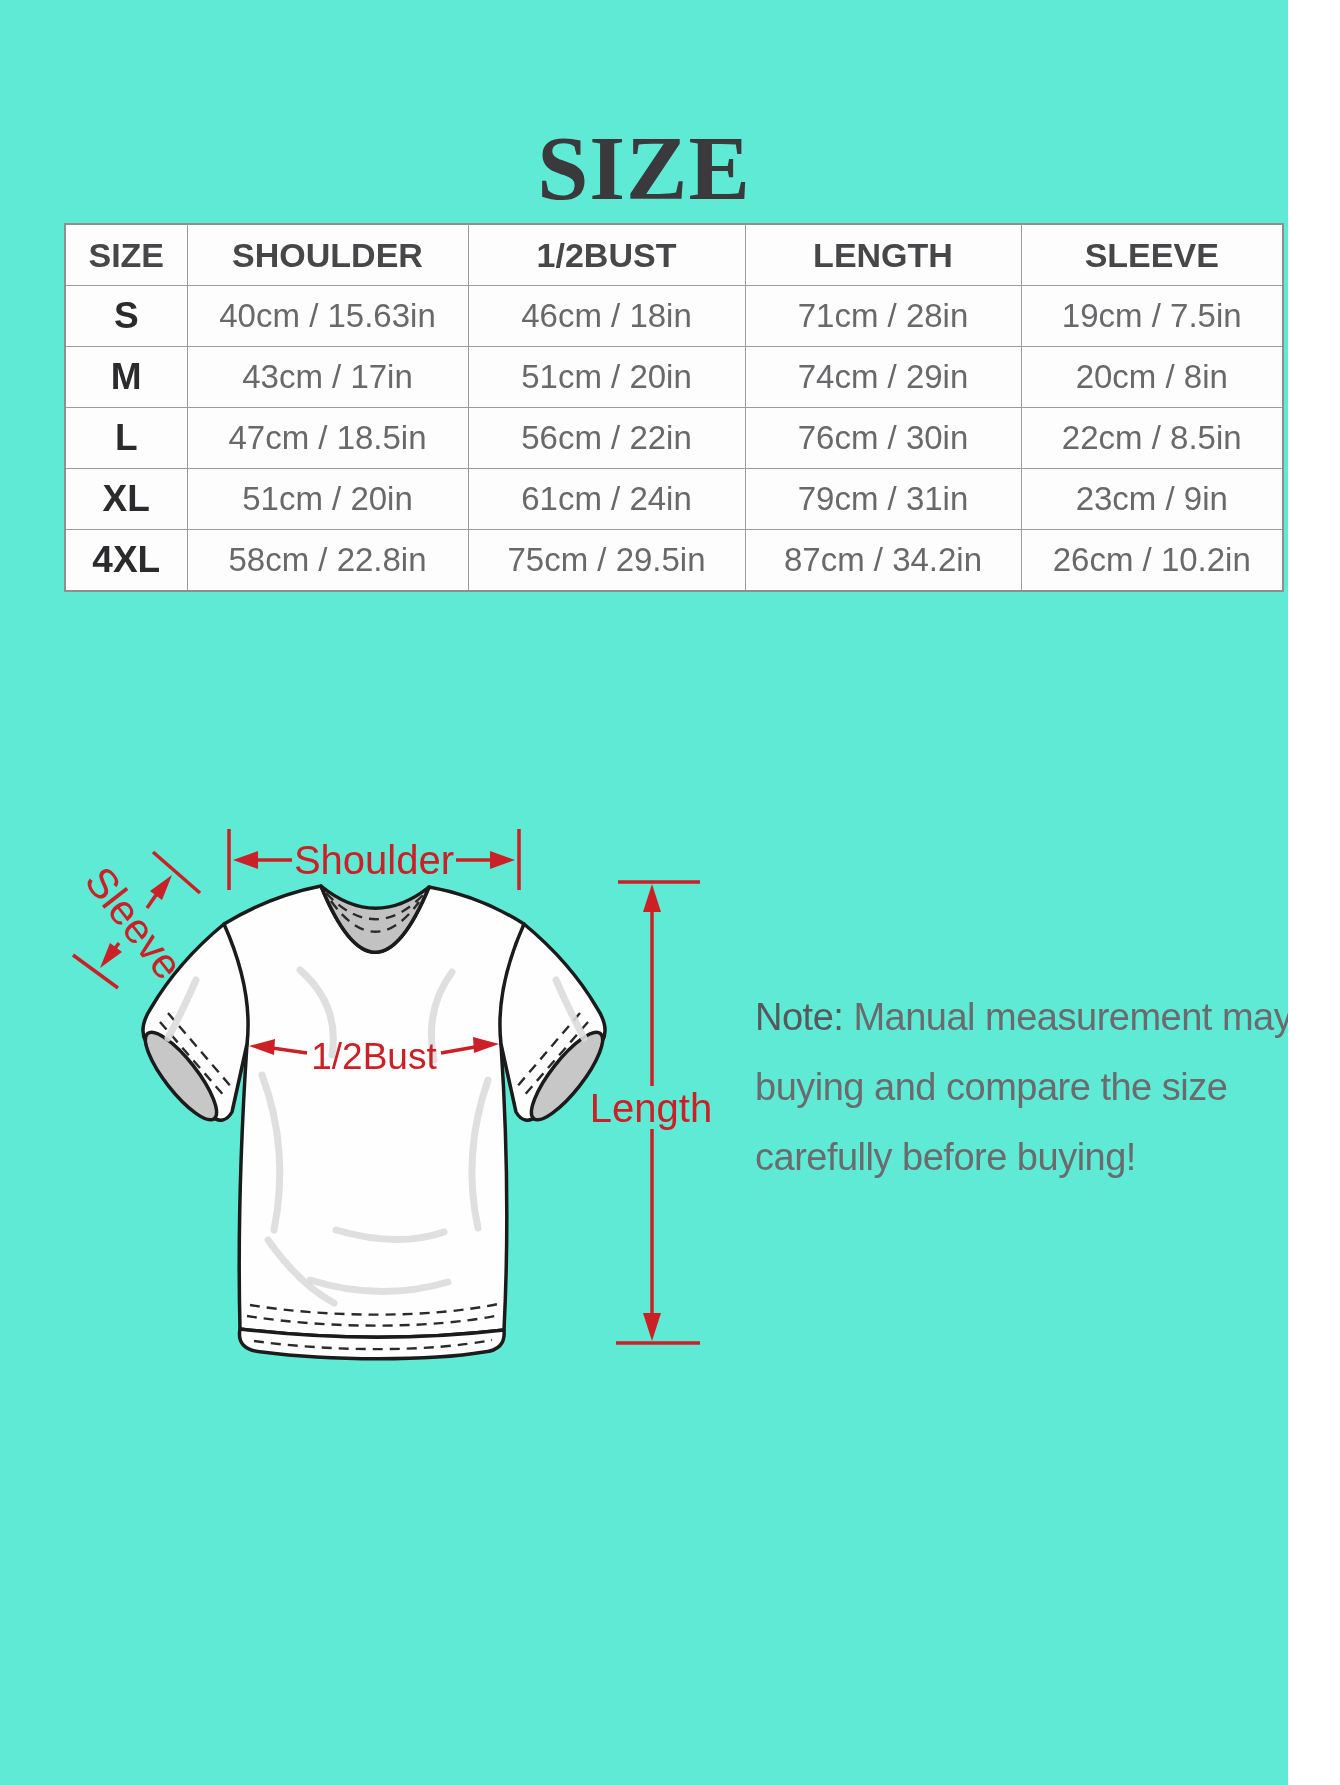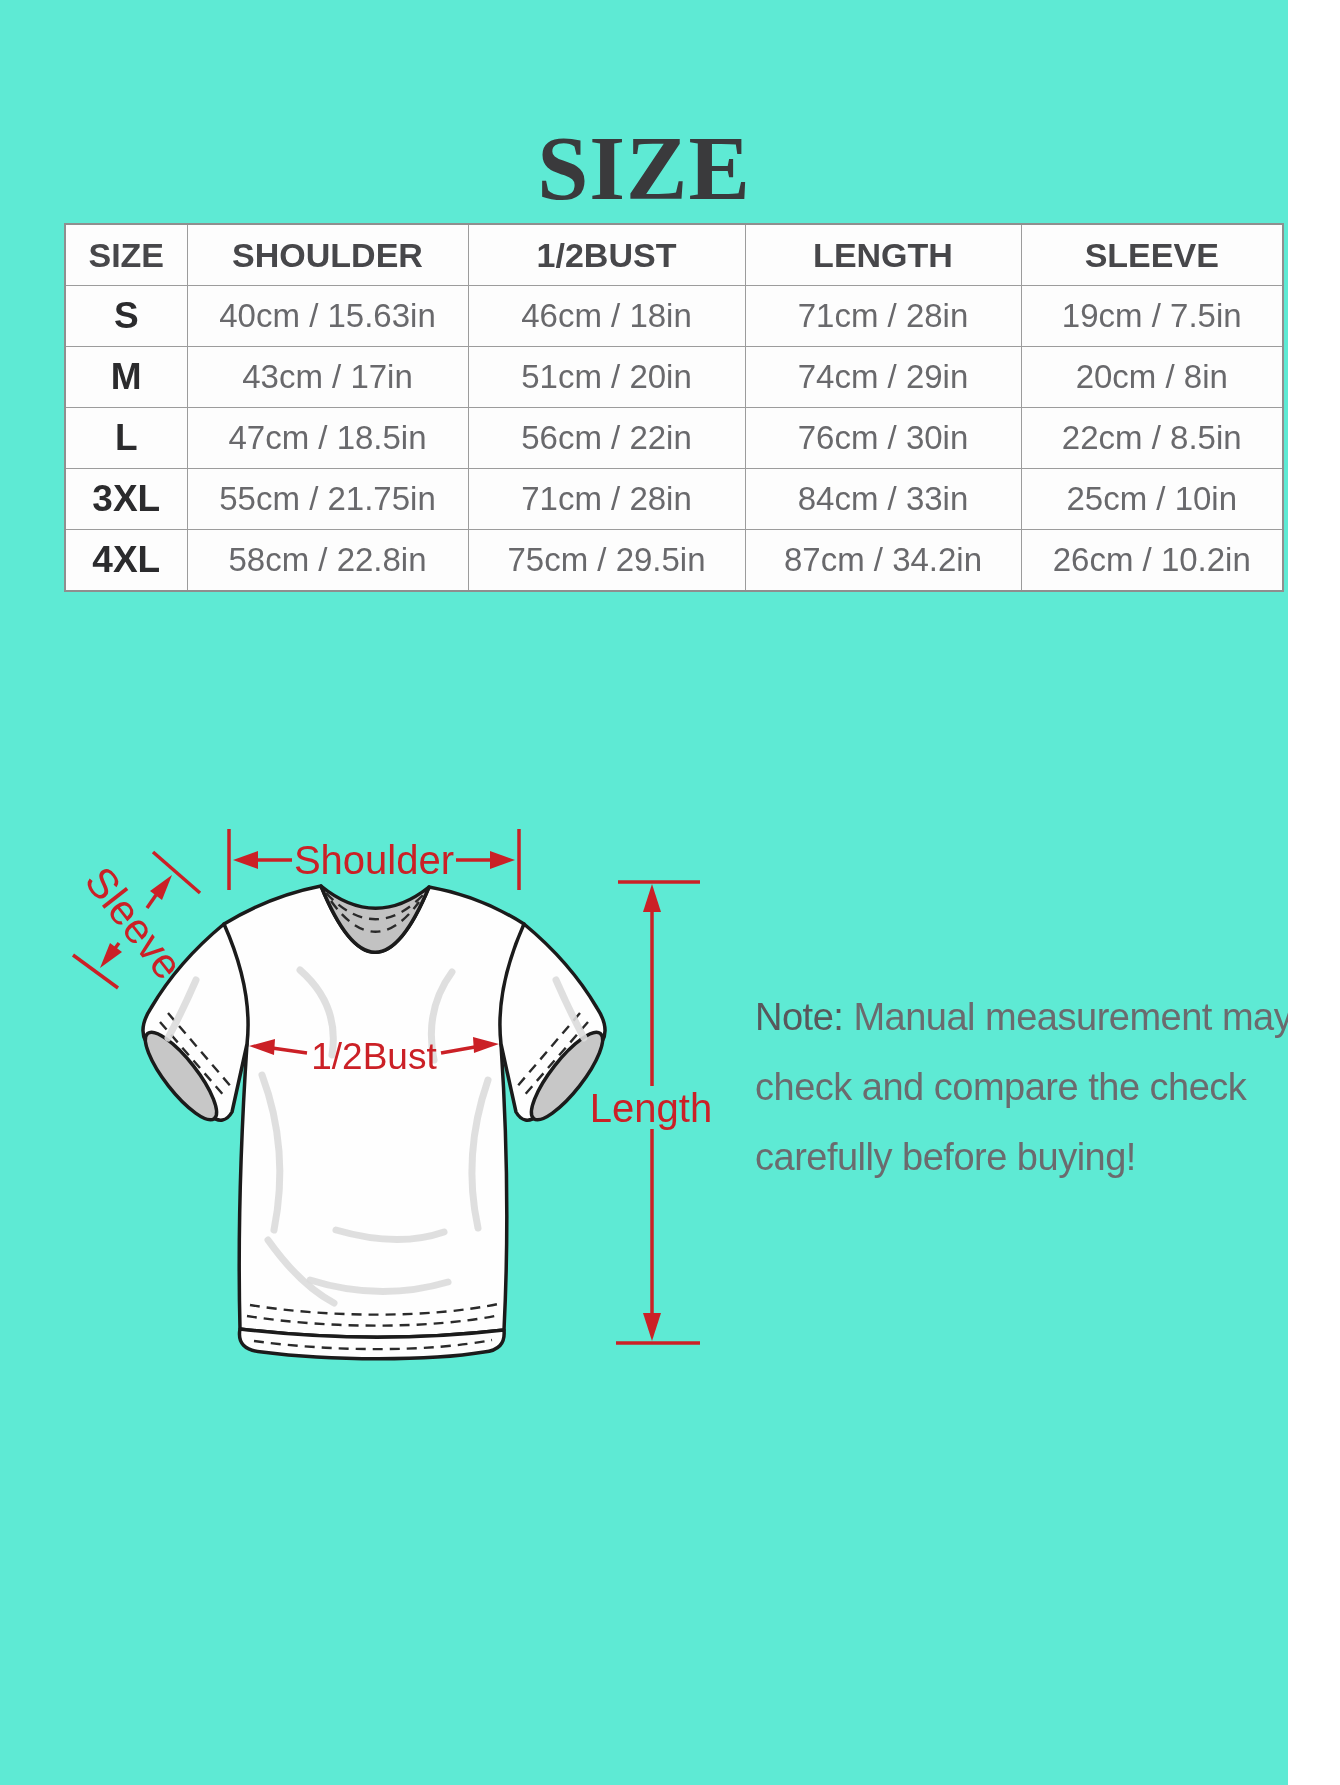--- a/index.html
+++ b/index.html
@@ -75,25 +75,25 @@
       <td class="val">20cm / 8in</td>
     </tr>
     <tr>
       <td class="size-col">L</td>
       <td class="val">47cm / 18.5in</td>
       <td class="val">56cm / 22in</td>
       <td class="val">76cm / 30in</td>
       <td class="val">22cm / 8.5in</td>
     </tr>
     <tr>
-      <td class="size-col">3XL</td>
-      <td class="val">55cm / 21.75in</td>
-      <td class="val">71cm / 28in</td>
-      <td class="val">84cm / 33in</td>
-      <td class="val">25cm / 10in</td>
+      <td class="size-col">XL</td>
+      <td class="val">51cm / 20in</td>
+      <td class="val">61cm / 24in</td>
+      <td class="val">79cm / 31in</td>
+      <td class="val">23cm / 9in</td>
     </tr>
     <tr>
       <td class="size-col">4XL</td>
       <td class="val">58cm / 22.8in</td>
       <td class="val">75cm / 29.5in</td>
       <td class="val">87cm / 34.2in</td>
       <td class="val">26cm / 10.2in</td>
     </tr>
   </tbody>
     </table>
@@ -172,17 +172,17 @@
       <path class="dim" d="M652,149 L652,326"></path>
       <text class="dim-label" x="651" y="348" font-size="40" text-anchor="middle" dominant-baseline="central">Length</text>
       <path class="dim" d="M652,369 L652,574"></path>
       <polygon class="dim-head" points="652,581 643,553 661,553"></polygon>
       <path class="dim" d="M616,583 L700,583"></path>
     </g>
   </svg>
 
   <div class="note">
     <div><span class="note-label">Note:</span> <span>Manual measurement may</span></div>
-    <div>check and compare the check</div>
+    <div>buying and compare the size</div>
     <div>carefully before buying!</div>
   </div>
 
 </div>
 
 </body></html>

